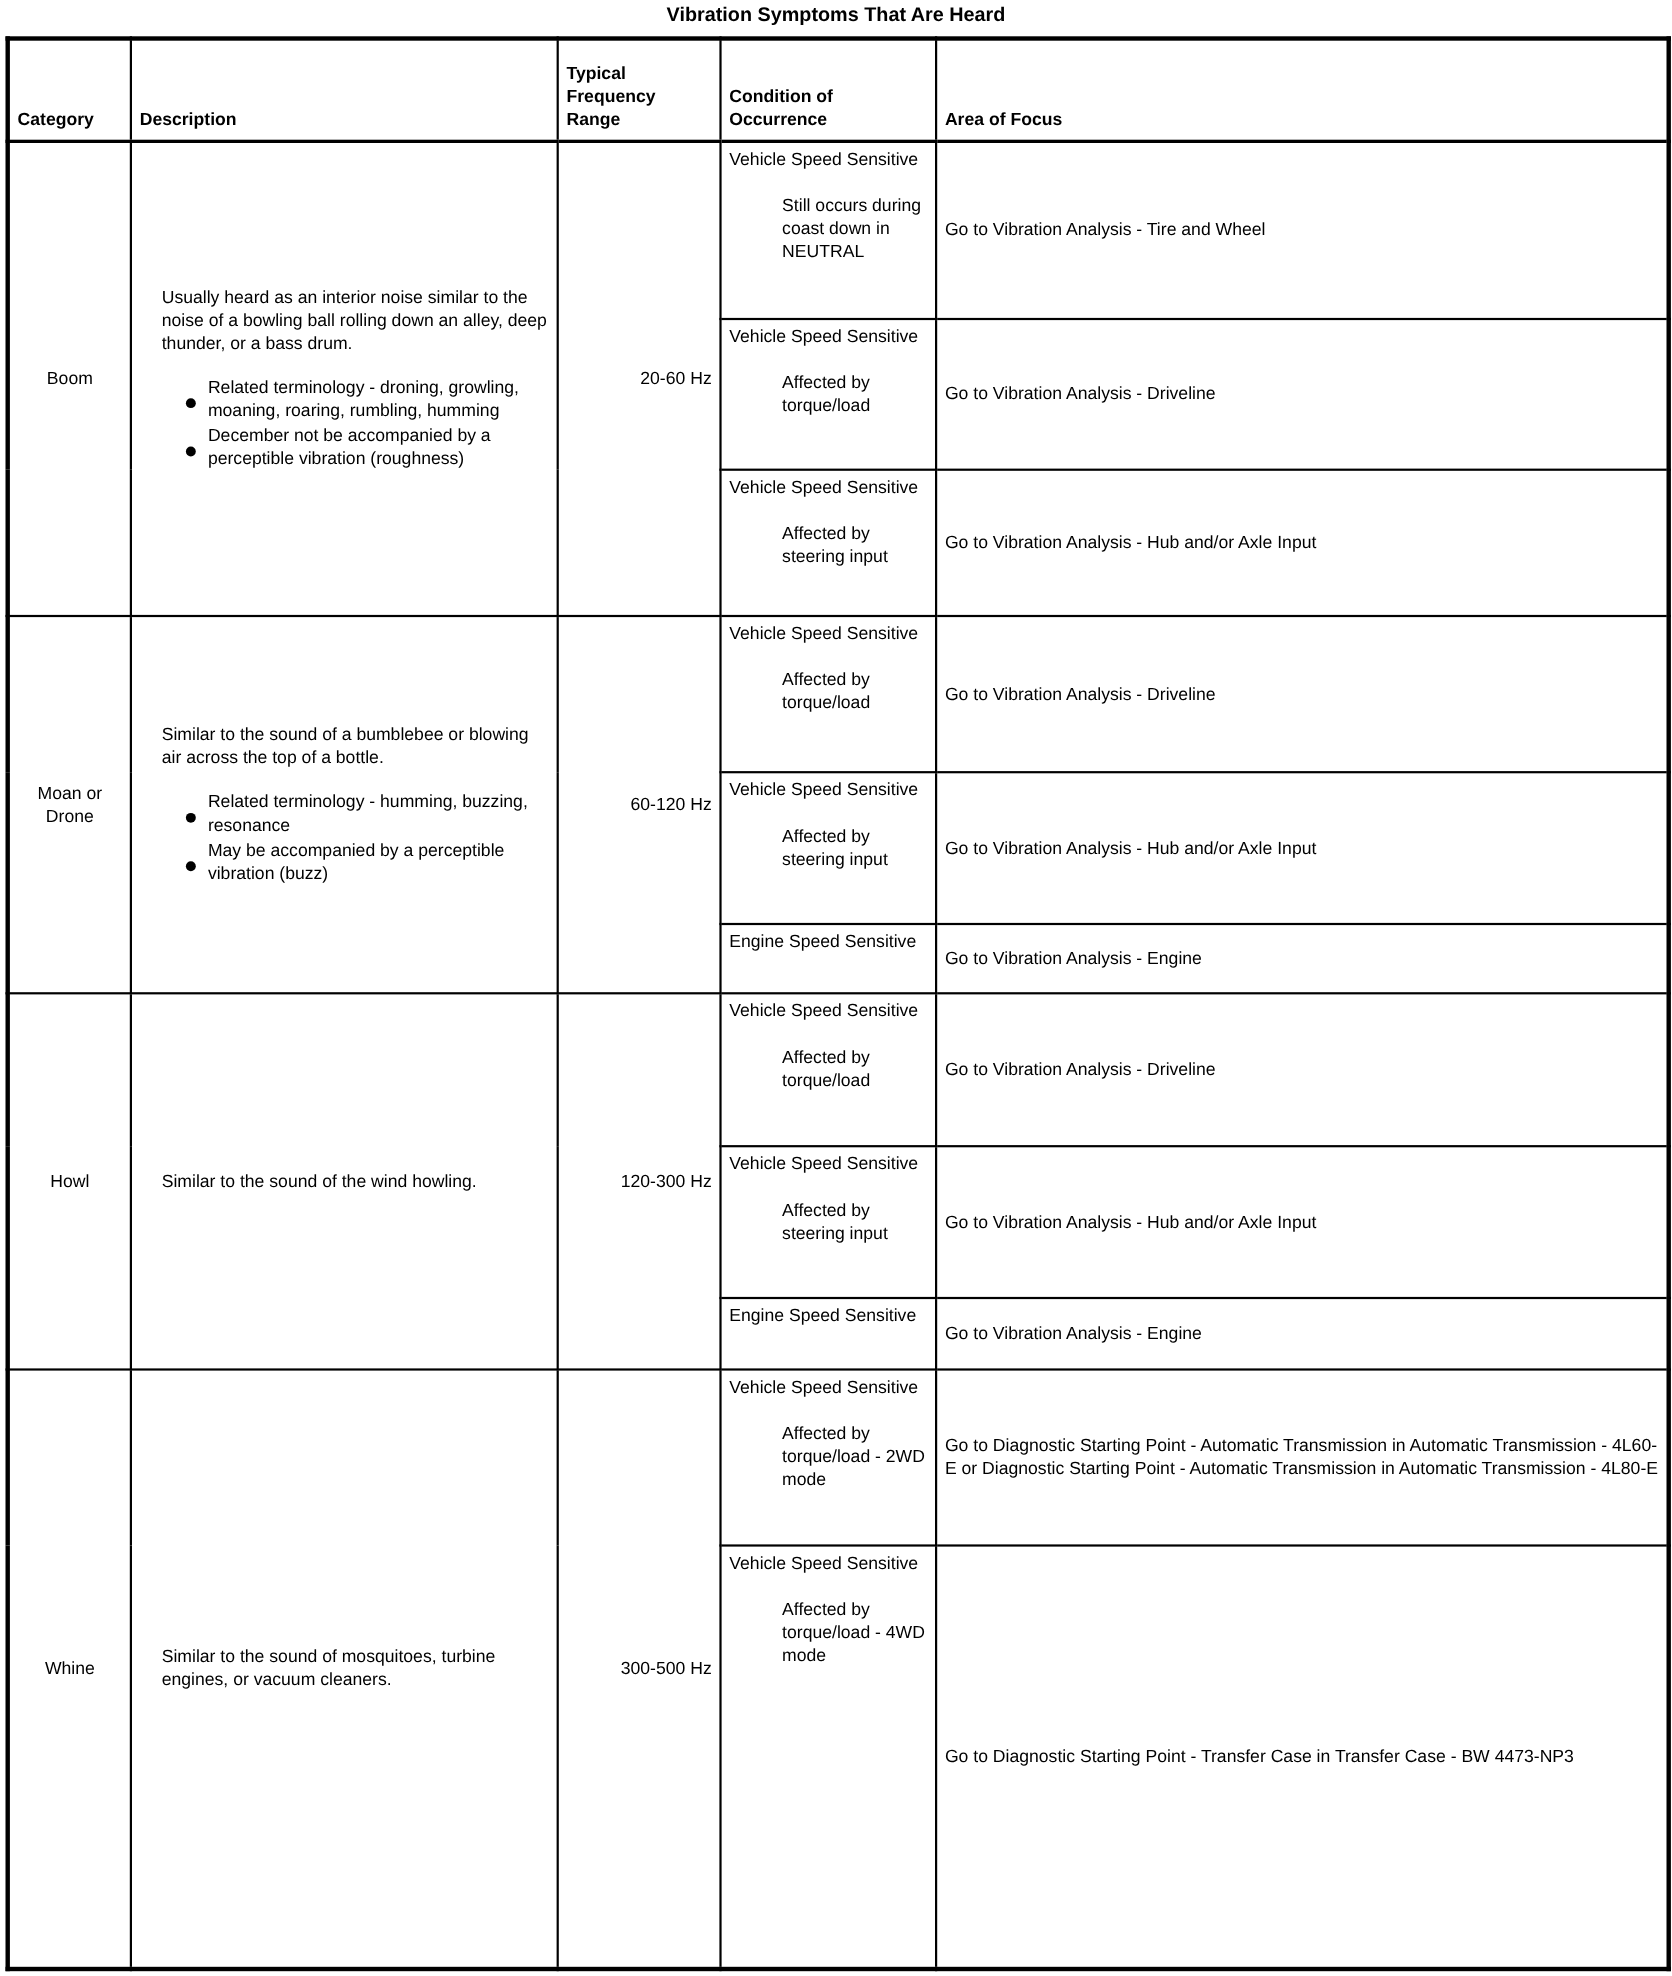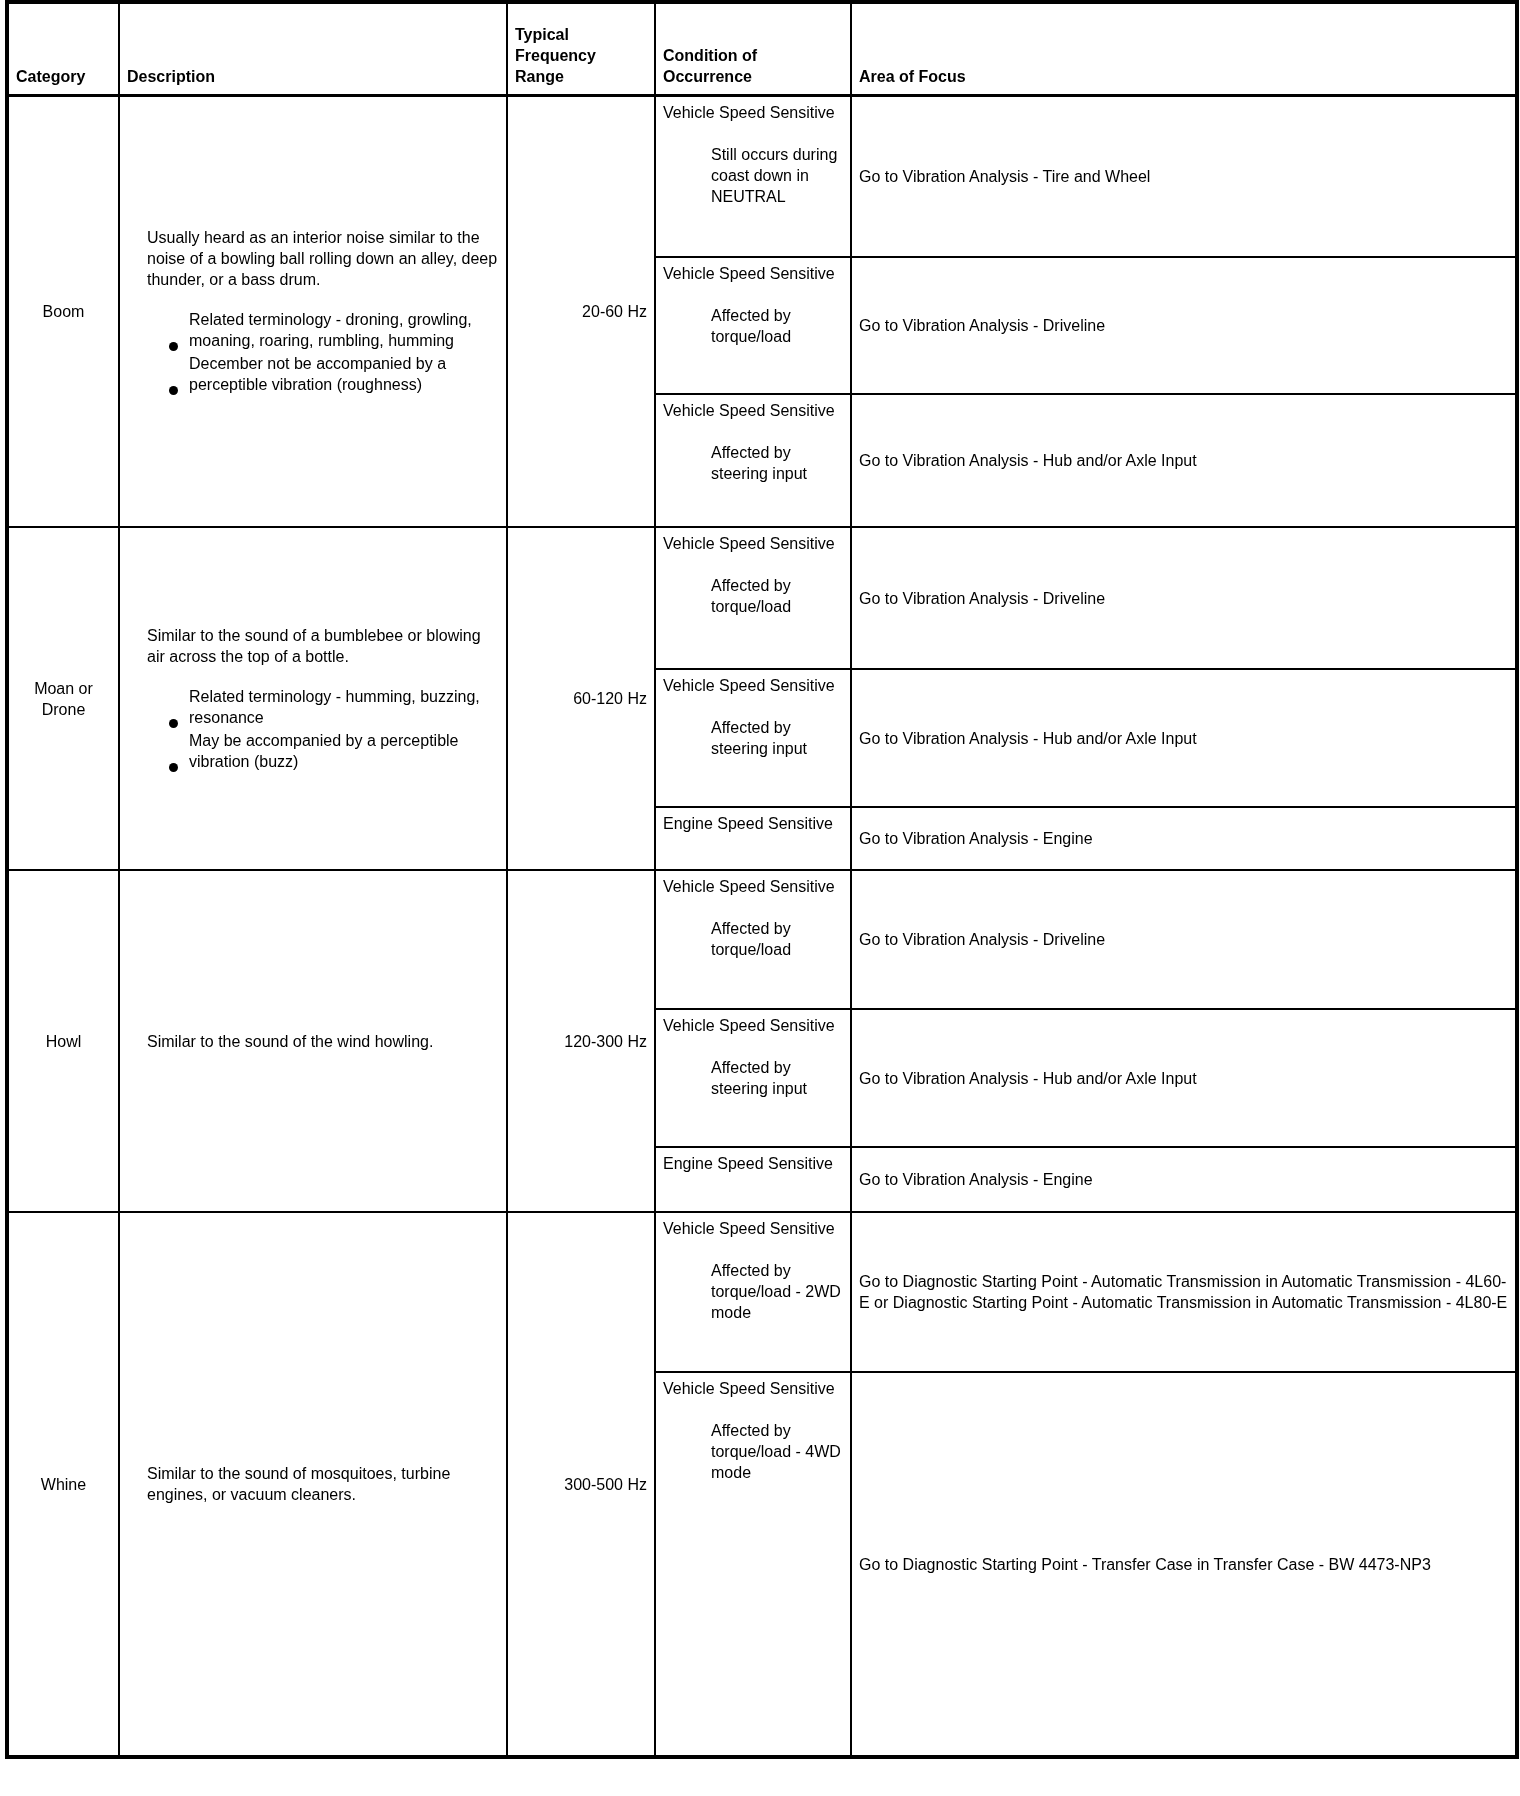--- a/index.html
+++ b/index.html
@@ -60,39 +60,40 @@
     vertical-align: top;
     padding-top: 5px;
   }
   td.cell-area {
     vertical-align: middle;
   }
   .cond-line2 { margin-top: 21px; margin-left: 48px; }
   .desc-bullets { margin-top: 19px; }
   .bullet-item {
     display: flex;
-    align-items: flex-end;
+    align-items: center;
     margin-left: 22px;
     margin-top: 2px;
   }
   .bullet-dot {
     flex: none;
     width: 9px;
     height: 9px;
     border-radius: 50%;
     background: #000;
     margin-top: 6px;
     margin-right: 11px;
   }
 </style>
 </head>
 <body>
 
 <div class="page">
 
+  <div class="doc-title">Vibration Symptoms That Are Heard</div>
 
   <table class="vib-table">
     <colgroup>
       <col style="width:112px">
       <col style="width:388px">
       <col style="width:148px">
       <col style="width:196px">
       <col style="width:666px">
     </colgroup>
     <thead>

